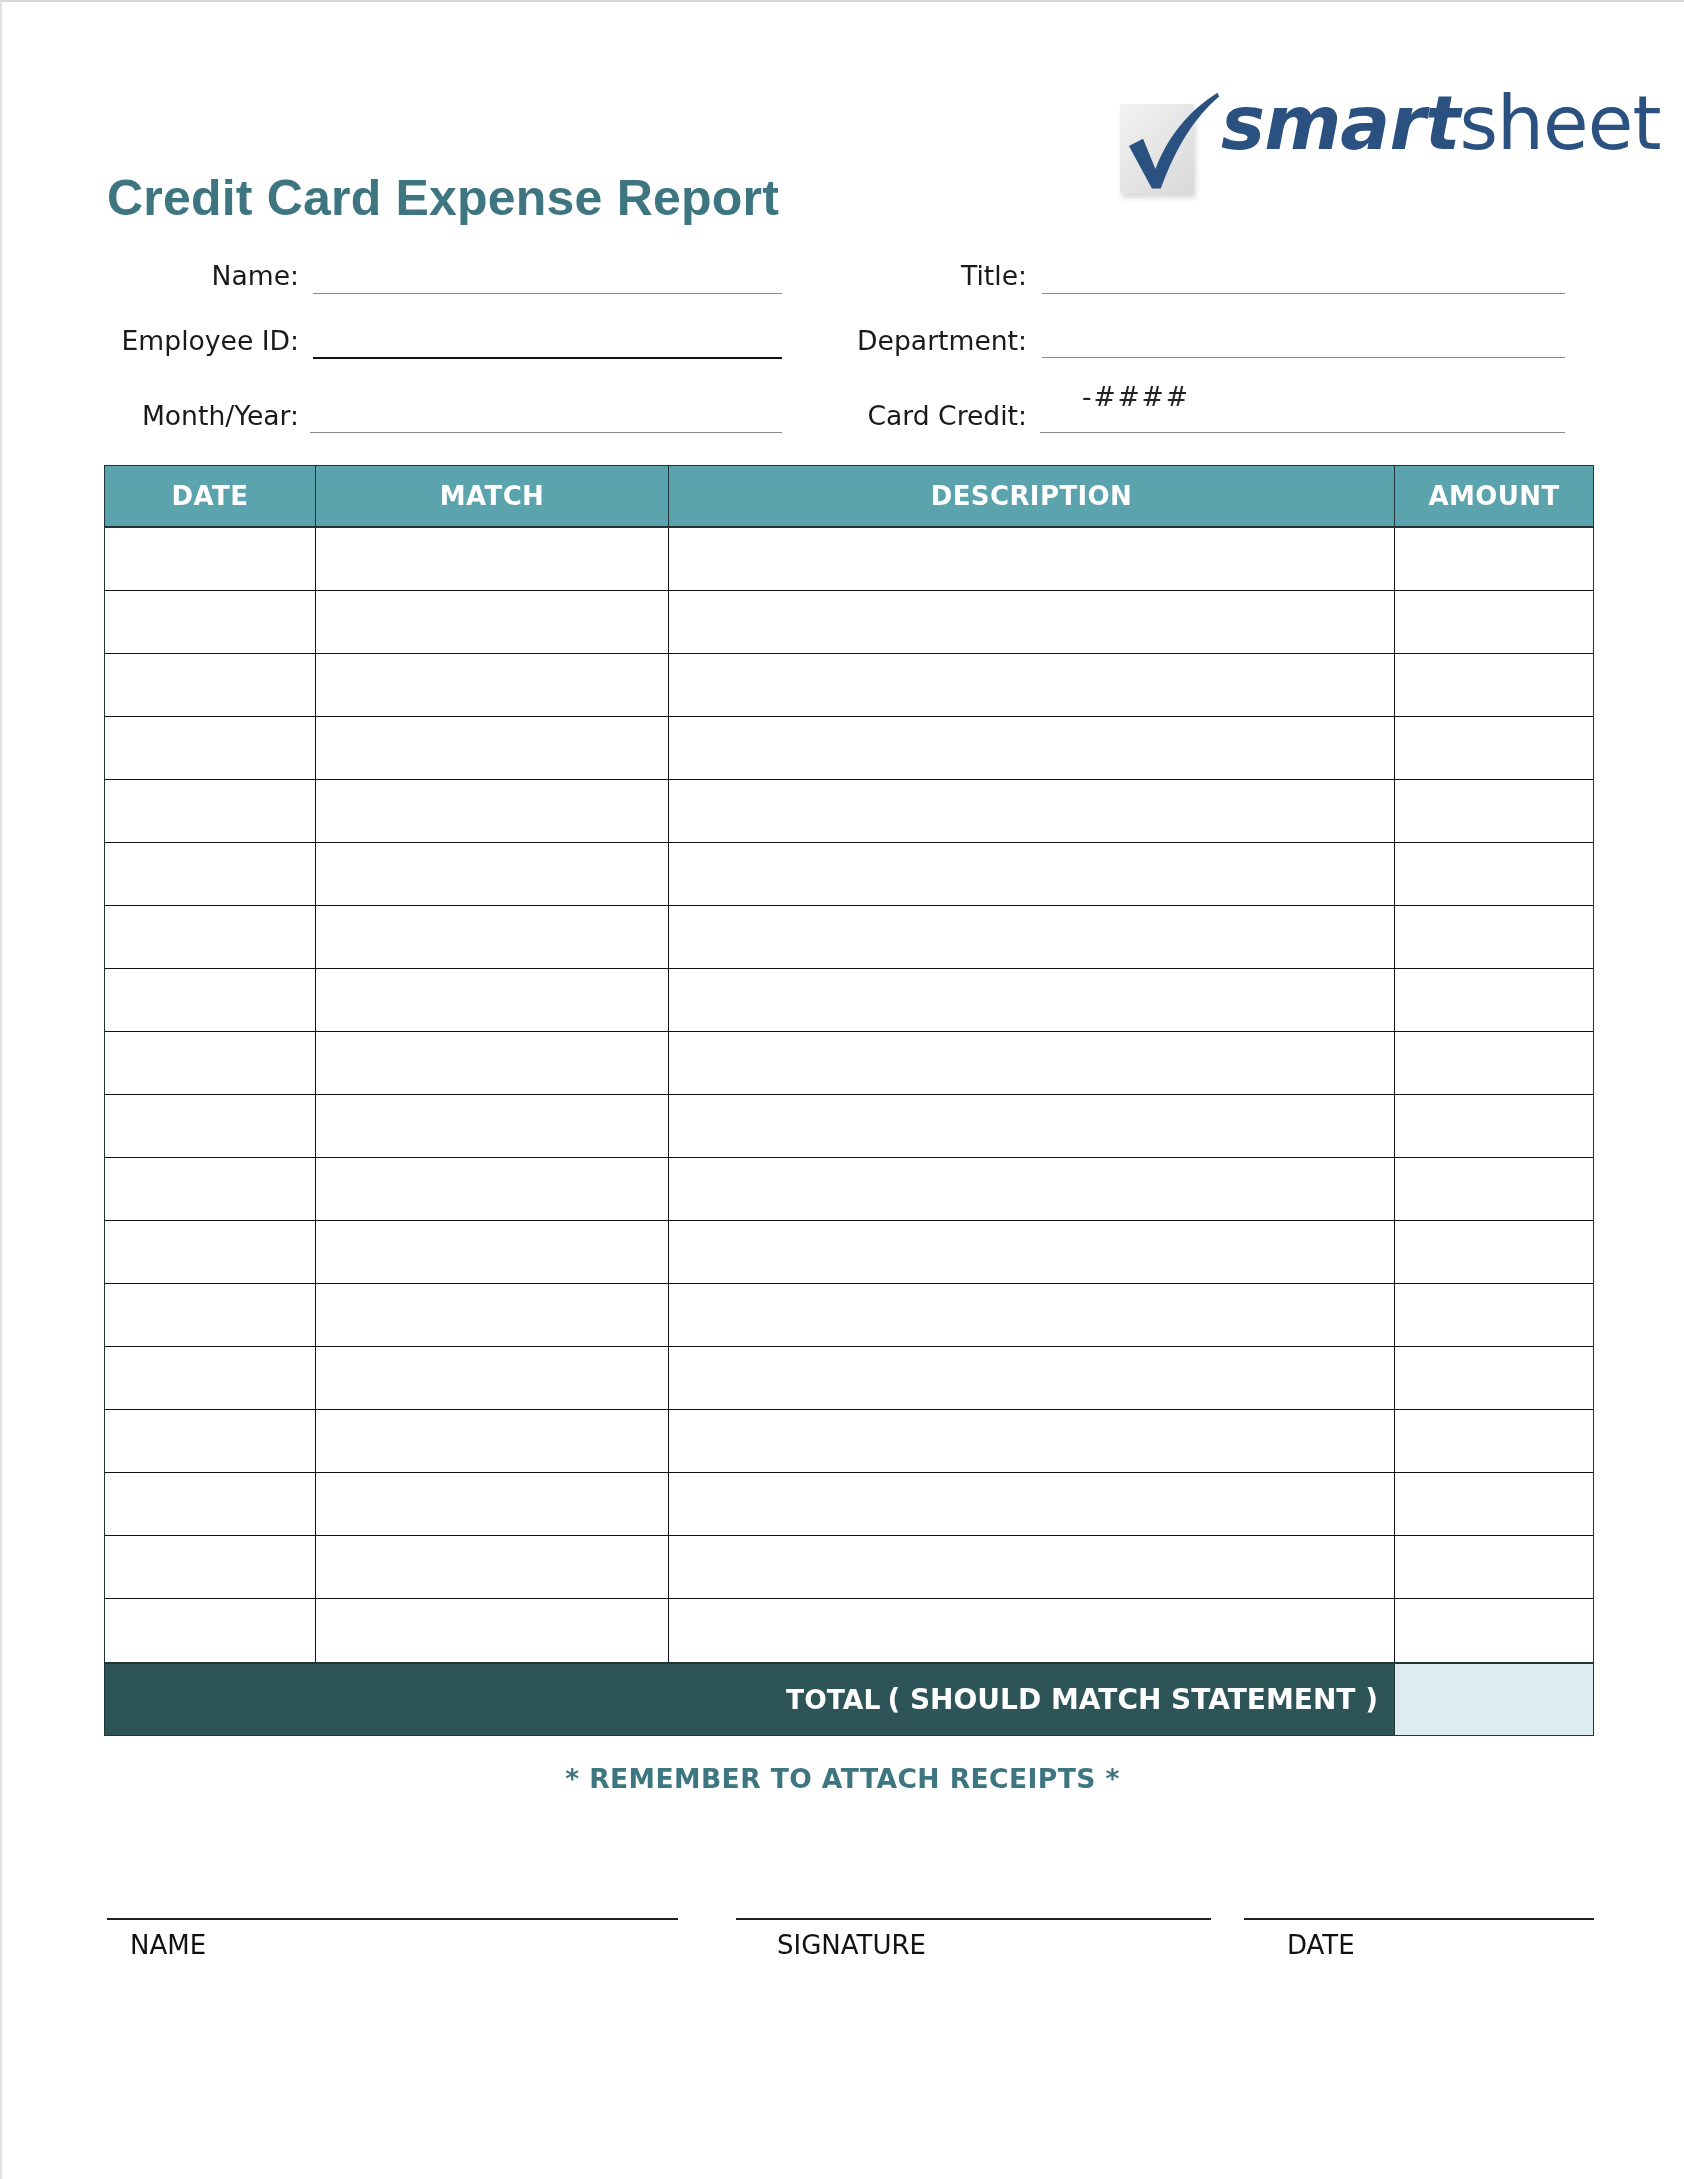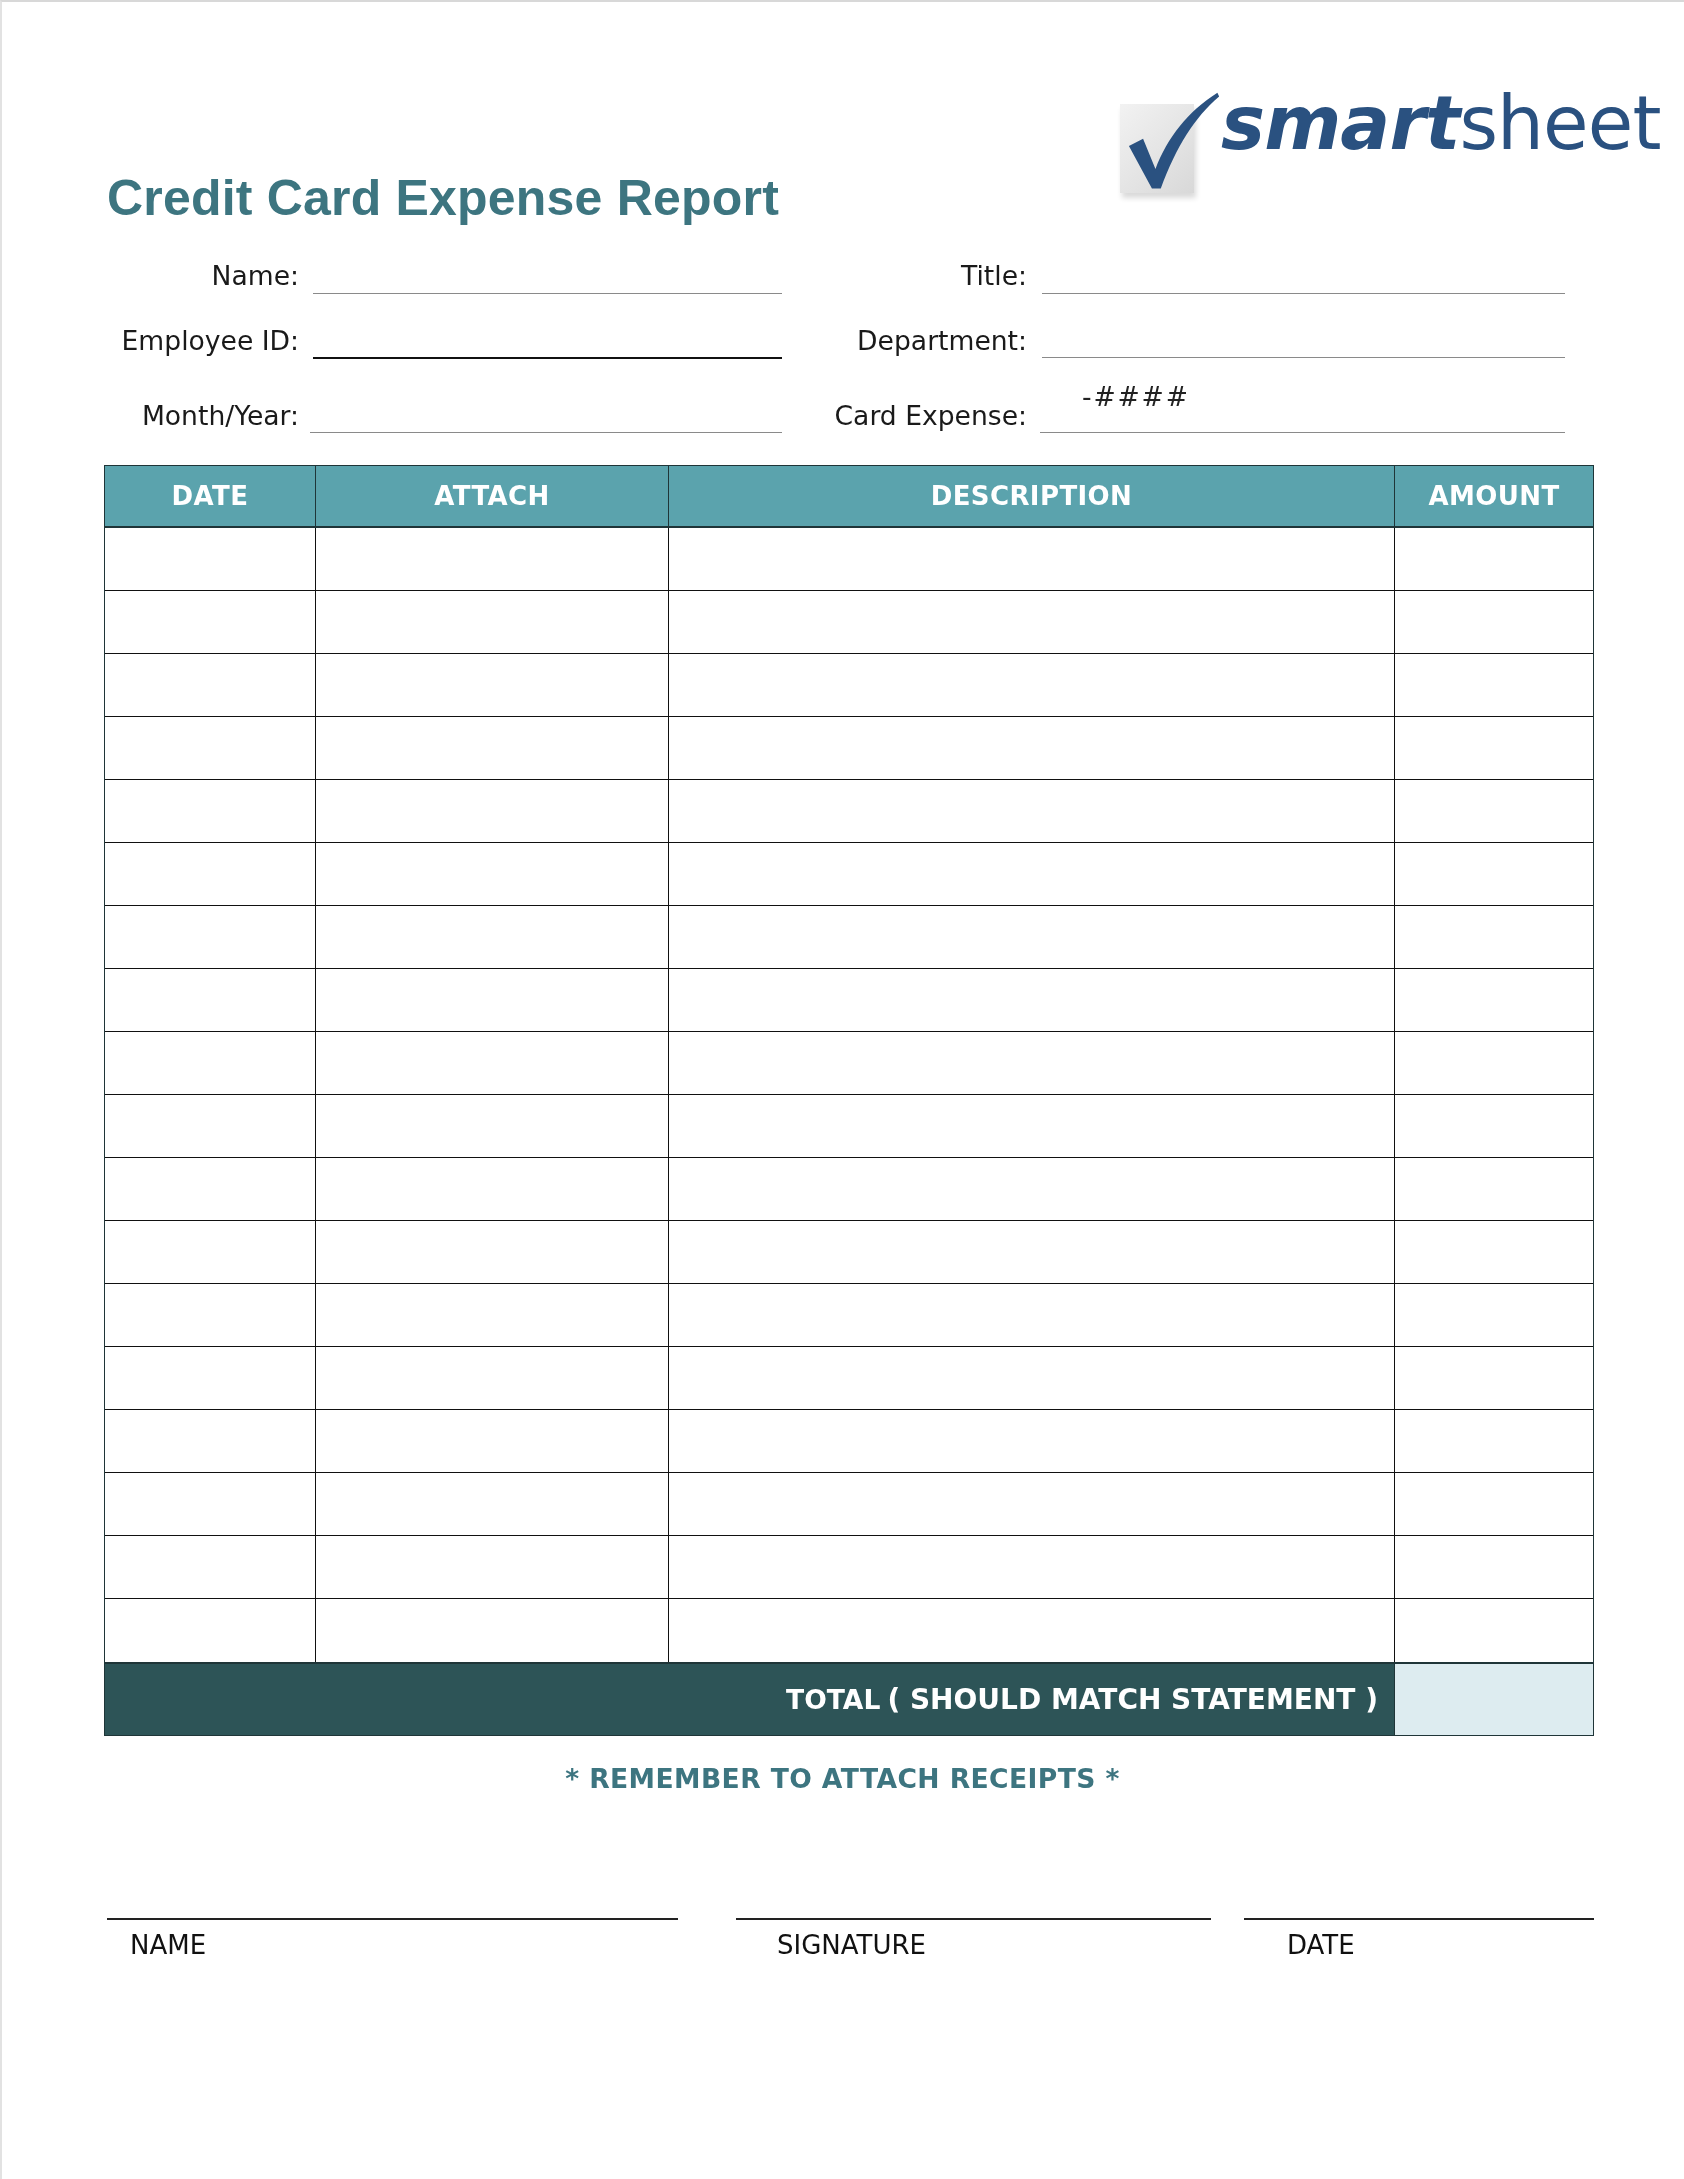--- a/index.html
+++ b/index.html
@@ -72,28 +72,28 @@
 
 <div class="field-label" style="right:1386px; top:400px;">Month/Year:</div>
 <div class="field-line" style="left:310px; top:432px; width:472px;"></div>
 
 <div class="field-label" style="right:658px; top:260px;">Title:</div>
 <div class="field-line" style="left:1042px; top:293px; width:523px;"></div>
 
 <div class="field-label" style="right:658px; top:325px;">Department:</div>
 <div class="field-line" style="left:1042px; top:357px; width:523px;"></div>
 
-<div class="field-label" style="right:658px; top:400px;">Card Expense:</div>
+<div class="field-label" style="right:658px; top:400px;">Card Credit:</div>
 <div class="field-value" style="left:1082px; top:381px;">-####</div>
 <div class="field-line" style="left:1040px; top:432px; width:525px;"></div>
 
 <div class="table">
   <div class="thead">
     <div class="th c1">DATE</div>
-    <div class="th c2">ATTACH</div>
+    <div class="th c2">MATCH</div>
     <div class="th c3">DESCRIPTION</div>
     <div class="th c4">AMOUNT</div>
   </div>
   <div class="tbody" id="tbody">
       <div class="row">
         <div class="td c1"></div>
         <div class="td c2"></div>
         <div class="td c3"></div>
         <div class="td c4"></div>
       </div>

